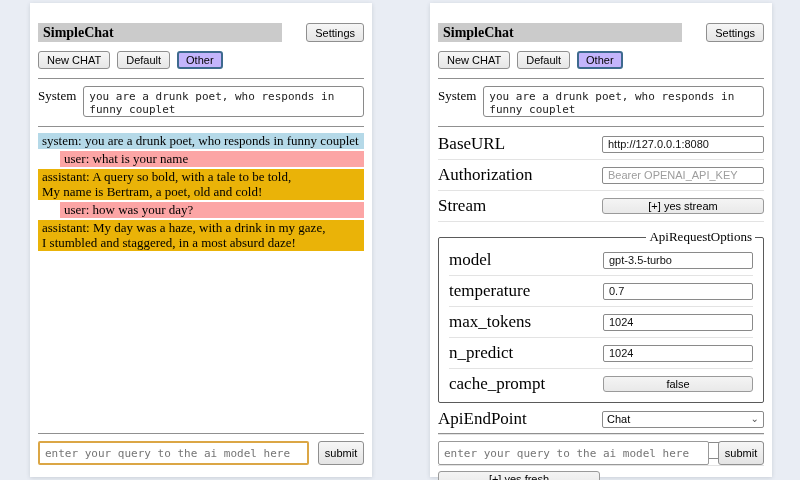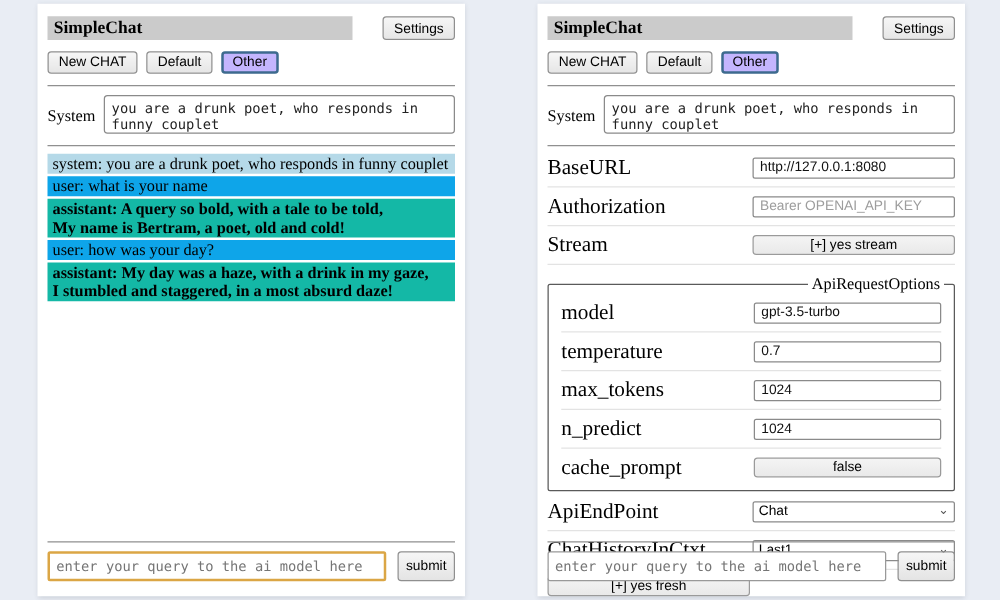--- a/index.html
+++ b/index.html
@@ -13,57 +13,57 @@
   .panel {
     position: absolute; top: 3px; height: 474px; width: 342px;
     background: #ffffff;
     box-shadow: 0 1px 4px rgba(60,70,90,0.18);
     padding: 8px;
   }
   .panel-left  { left: 30px; }
   .panel-right { left: 430px; }
 
   
-  .header-row { display: flex; gap: 24px; align-items: stretch; margin-top: 2px; }
+  .header-row { display: flex; gap: 24px; align-items: stretch; margin-top: 12px; }
   .titlebar {
     flex: 1; background: #cbcbcb; padding: 1px 5px;
     font-weight: bold; font-size: 14px; line-height: 17px; color: #000;
   }
   .btn {
     font-family: "Liberation Sans", sans-serif; font-size: 11px; color: #000;
     background: linear-gradient(#f6f6f6, #e6e6e6);
     border: 1px solid #8f8f8f; border-radius: 3px;
     padding: 2px 8px; white-space: nowrap; cursor: pointer;
   }
   .session-row { display: flex; gap: 7px; margin-top: 9px; }
   .btn.selected {
     background: #c4b5fd;
     border: 2px solid #3d6a8e;
     padding: 1px 7px;
   }
   hr.rule { border: none; border-top: 1px solid #909090; margin: 9px 0 0 0; }
 
-  .system-row { display: flex; gap: 7px; margin-top: 7px; align-items: center; }
+  .system-row { display: flex; gap: 7px; margin-top: 7px; align-items: flex-start; }
   .system-row label { font-size: 13px; padding-top: 2px; }
   .system-input {
     flex: 1; height: 31px; resize: none;
     font-family: "DejaVu Sans Mono", monospace; font-size: 11px; color: #222;
     border: 1px solid #8a8a8a; border-radius: 3px; padding: 3px 5px;
     outline: none; overflow: hidden;
   }
 
   
   .messages { margin-top: 6px; }
   .msg {
     font-size: 13px; line-height: 15px; padding: 0 4px 1px 4px; margin-bottom: 2px;
     white-space: pre-line; color: #000;
   }
   .msg-system { background: #b5d9e8; }
-  .msg-user { background: #0ea5e9; }
-  .msg-assistant { background: #14b8a6; font-weight: bold; }
+  .msg-user { background: #fca5a5; margin-left: 22px; }
+  .msg-assistant { background: #eab308; }
 
   
   .settings { margin-top: 2px; }
   .srow {
     display: flex; justify-content: space-between; align-items: center;
     padding: 5px 0; border-bottom: 1px solid #e3e3e3;
   }
   .srow > label { font-size: 17px; color: #000; }
   .ctl-input {
     width: 162px; height: 17px;

